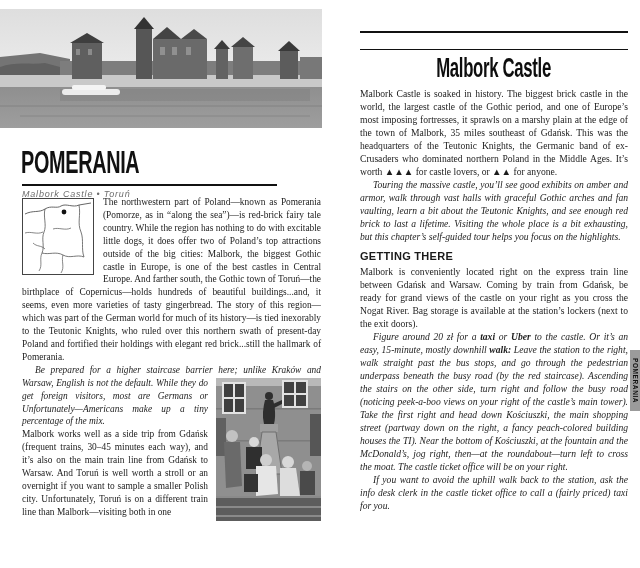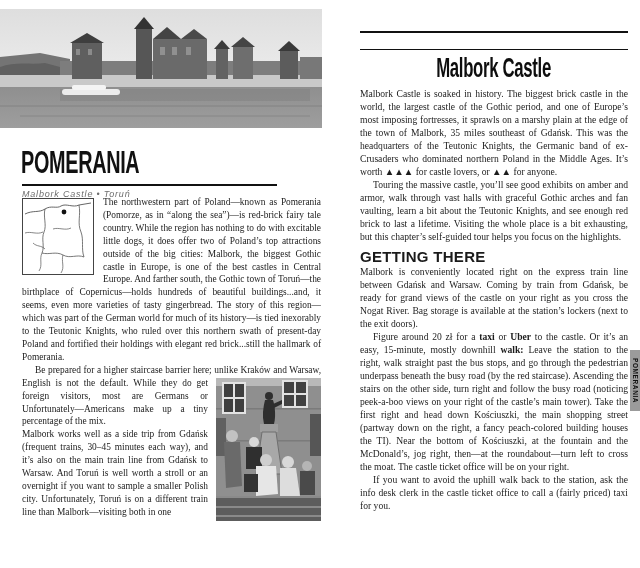--- a/index.html
+++ b/index.html
@@ -18,22 +18,22 @@
             font-weight:bold;font-size:31px;line-height:34px;color:#111;white-space:nowrap;}
   .cond{display:inline-block;transform:scaleX(0.64);transform-origin:left center;letter-spacing:-0.5px;}
   .lp-rule{position:absolute;left:22px;top:184px;width:255px;height:2px;background:#111;}
   .lp-subtitle{position:absolute;left:22px;top:189px;font-family:"Liberation Sans",sans-serif;
                font-style:italic;font-size:9px;letter-spacing:0.8px;color:#6e6e6e;}
 
   
   .flow p{margin:0;text-align:justify;hyphens:auto;}
   .lp-flow{position:absolute;left:22px;top:196px;width:299px;font-size:9.4px;line-height:12.9px;}
   .rp-flow{position:absolute;left:30px;top:42px;width:268px;font-size:9.6px;line-height:13px;}
-  .ind{text-indent:13px;}
-  .subhead{font-family:"Liberation Sans",sans-serif;font-weight:bold;font-size:15px;
+  .ind{text-indent:13px;font-style:italic;}
+  .subhead{font-family:"Liberation Sans",sans-serif;font-weight:bold;font-size:11px;
            letter-spacing:0.3px;color:#1a1a1a;margin:7px 0 2px 0;}
 
   
   .map-float{float:left;width:72px;height:77px;margin:2px 9px 3px 0;border:1px solid #444;
              background:#fff;box-sizing:border-box;}
   .statue-float{float:right;width:105px;height:143px;margin:1px 0 2px 8px;}
   .map-float svg,.statue-float svg{display:block;}
 
   
   .rp-header{position:absolute;left:30px;top:14px;width:268px;text-align:right;white-space:nowrap;}

